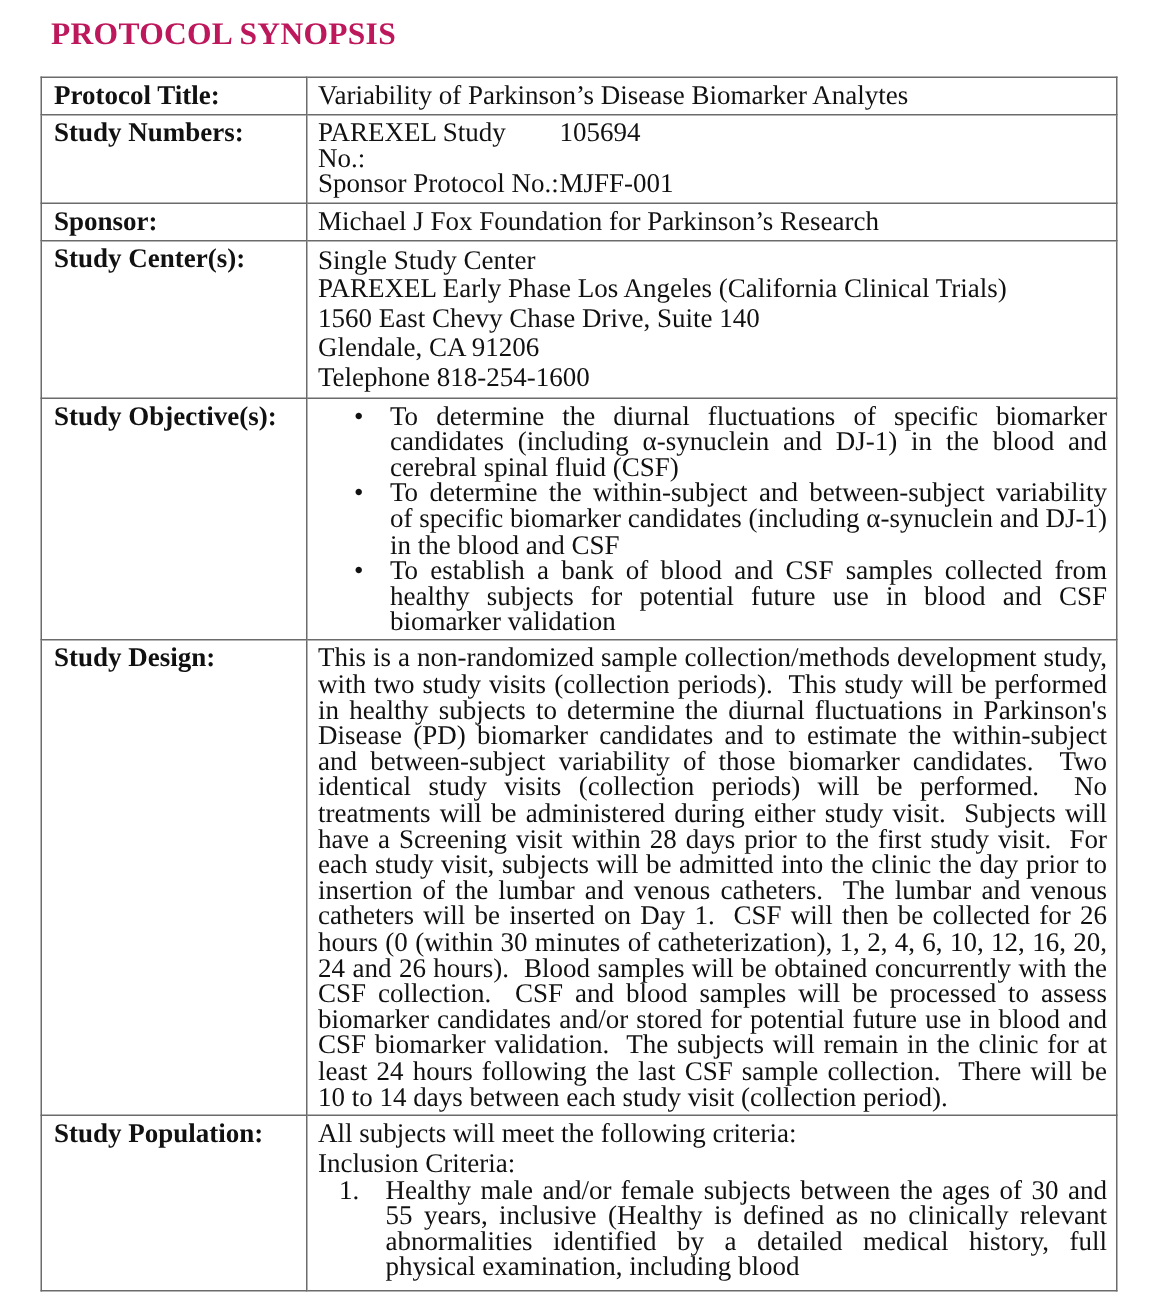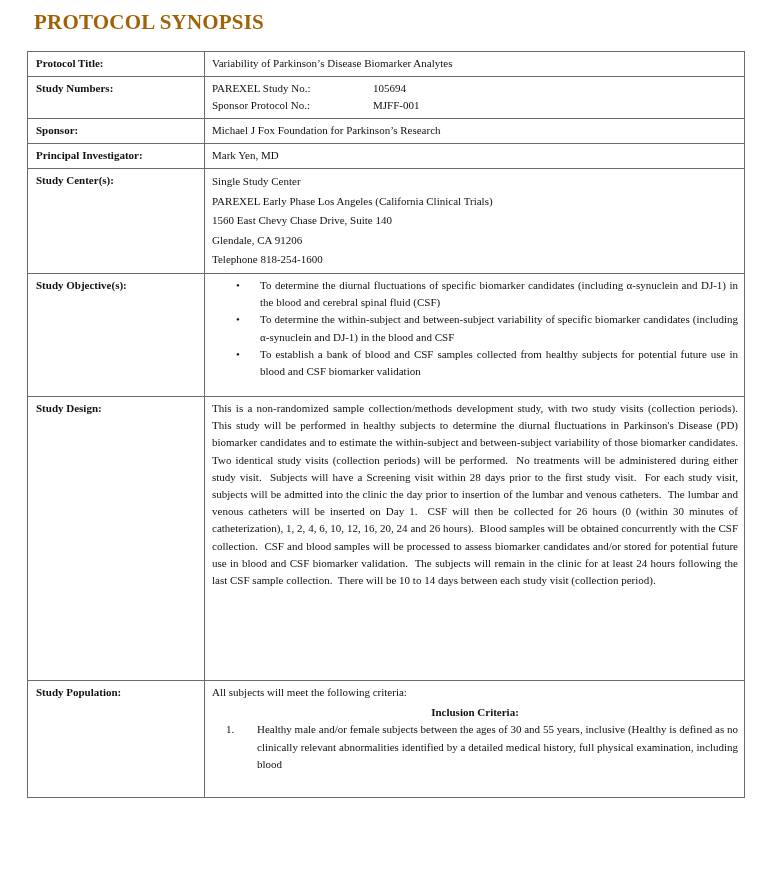--- a/index.html
+++ b/index.html
@@ -1,33 +1,33 @@
 <!DOCTYPE html>
 <html><head>
 <meta charset="utf-8">
 <style>
   html, body { margin: 0; padding: 0; background: #ffffff; }
   body { width: 773px; height: 877px; overflow: hidden; position: relative;
          font-family: "Liberation Serif", "DejaVu Serif", serif; color: #111; }
   .title { position: absolute; left: 34px; top: 10px; font-size: 21px; font-weight: bold;
-           letter-spacing: 0.2px; color: #a16207; }
+           letter-spacing: 0.2px; color: #be185d; }
   .tbl { position: absolute; left: 27px; top: 51px; width: 718px; border-collapse: collapse;
          table-layout: fixed; }
-  .tbl td { border: 1.5px solid #6b6b6b; vertical-align: top; font-size: 11px;
+  .tbl td { border: 1.5px solid #6b6b6b; vertical-align: top; font-size: 18px;
             line-height: 17.2px; padding: 3px 6px 3px 7px; }
   .tbl td.lbl { width: 162px; font-weight: bold; padding-left: 8px; }
   .tbl td.val { }
   .just { text-align: justify; text-align-last: left; }
   .kv { display: flex; }
   .kv .k { width: 161px; }
   .addr div { line-height: 19.6px; font-family: Liberation Serif, serif; }
   ul.obj { margin: 0; padding: 0; list-style: none; }
   ul.obj li { position: relative; padding-left: 48px; text-align: justify; text-align-last: left; }
   ul.obj li .bullet { position: absolute; left: 24px; top: 0; }
-  .inc-head { font-weight: bold; margin-top: 3px; text-align: center; }
+  .inc-head { font-weight: normal; margin-top: 3px; }
   ol.inc { margin: 0; padding: 0; list-style: none; }
   ol.inc li { position: relative; padding-left: 45px; text-align: justify; text-align-last: left; }
   ol.inc li .num { position: absolute; left: 14px; top: 0; }
   .row-title td { height: 18px; }
   .row-numbers td { height: 35px; }
   .row-phase td, .row-sponsor td, .row-pi td { height: 18px; }
   .row-center td { height: 98px; }
   .row-objectives td { height: 116px; }
   .row-design td { height: 277px; }
   .row-imp td { height: 37px; }
@@ -54,24 +54,20 @@
       </div>
       <div class="kv">
         <span class="k">Sponsor Protocol No.:</span>
         <span>MJFF-001</span>
       </div>
     </td>
   </tr>
   <tr class="row-sponsor">
     <td class="lbl">Sponsor:</td>
     <td class="val">Michael J Fox Foundation for Parkinson’s Research</td>
-  </tr>
-  <tr class="row-pi">
-    <td class="lbl">Principal Investigator:</td>
-    <td class="val">Mark Yen, MD</td>
   </tr>
   <tr class="row-center">
     <td class="lbl">Study Center(s):</td>
     <td class="val addr">
       <div>Single Study Center</div>
       <div>PAREXEL Early Phase Los Angeles (California Clinical Trials)</div>
       <div>1560 East Chevy Chase Drive, Suite 140</div>
       <div>Glendale, CA 91206</div>
       <div>Telephone 818-254-1600</div>
     </td>

